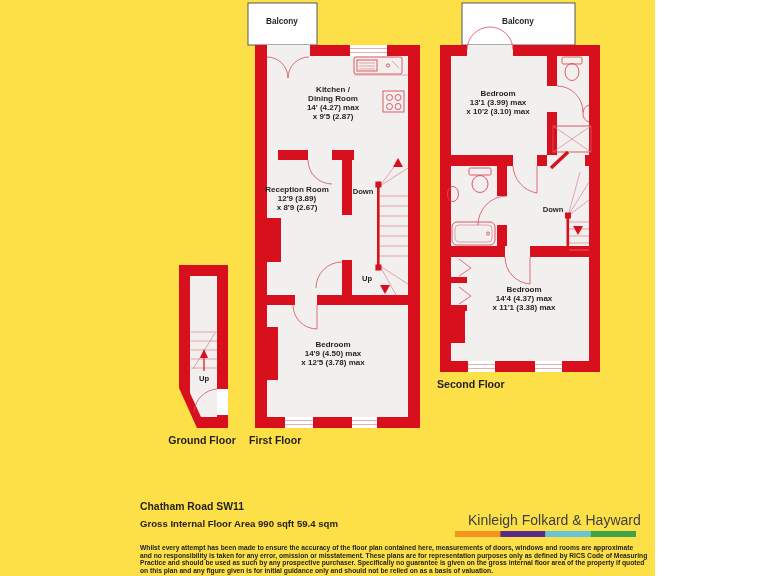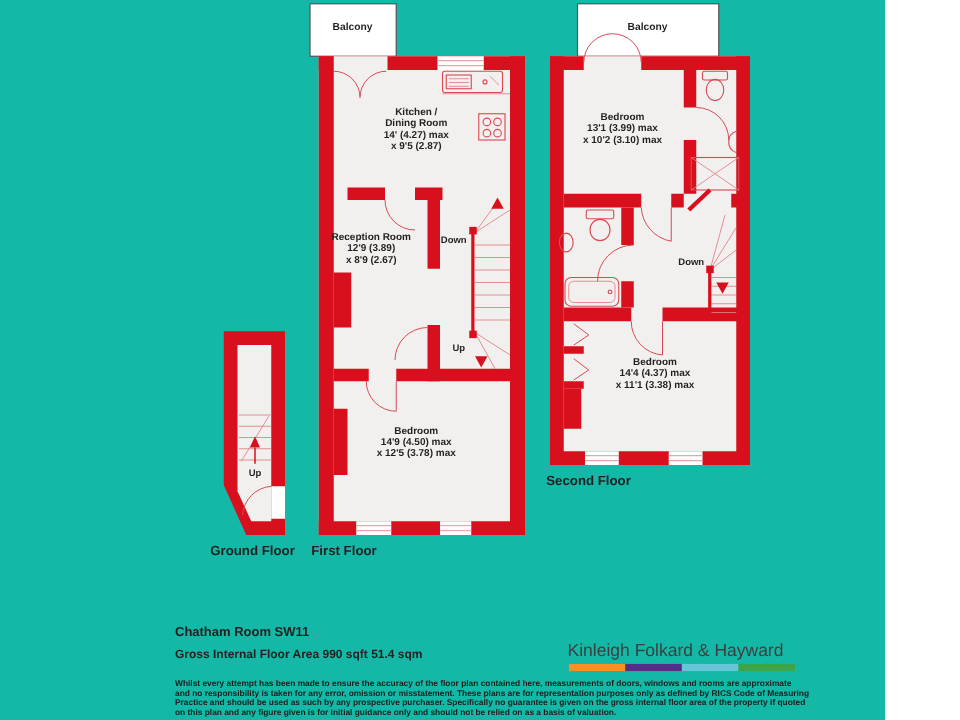--- a/index.html
+++ b/index.html
@@ -1,37 +1,37 @@
 <!DOCTYPE html>
 <html><head>
 <meta charset="utf-8">
 <style>
   html,body{margin:0;padding:0;background:#fff;}
-  #stage{position:relative;width:708px;height:576px;background:#14b8a6;overflow:hidden;
+  #stage{position:relative;width:655px;height:576px;background:#fde047;overflow:hidden;
          font-family:"Liberation Sans",sans-serif;color:#231f20;}
   svg text{font-family:"Liberation Sans",sans-serif;fill:#231f20;}
   .wall{fill:#d8101e;}
   .floor{fill:#f2f0ee;}
   .balc{fill:#ffffff;stroke:#55565a;stroke-width:1;}
   .fix{fill:none;stroke:#d94a55;stroke-width:0.9;}
   .fixl{fill:none;stroke:#e08087;stroke-width:0.7;}
   .door{fill:none;stroke:#d94a55;stroke-width:0.8;}
   .win{stroke:#e3a6ab;stroke-width:0.9;}
   .winbox{fill:#ffffff;}
   .tread{stroke:#e08087;stroke-width:0.7;}
   .rail{fill:#d8101e;}
   .arrow{fill:#d8101e;}
   .rlabel{font-size:8px;font-weight:600;text-anchor:middle;}
   .slabel{font-size:7.6px;font-weight:600;text-anchor:middle;}
   .flabel{font-size:10.6px;font-weight:bold;}
   .blabel{font-size:8.2px;font-weight:600;text-anchor:middle;}
   .addr{position:absolute;left:140px;top:501px;font-size:10.4px;font-weight:bold;}
   .meta1{position:absolute;left:140px;top:518px;font-size:9.6px;font-weight:bold;}
   .meta2{position:absolute;left:140px;top:530px;font-size:9.6px;font-weight:bold;}
-  .brand-name{position:absolute;left:454px;top:512px;width:182px;font-size:14px;
+  .brand-name{position:absolute;left:468px;top:512px;width:182px;font-size:14px;
               color:#3e3e40;letter-spacing:0px;}
   .brand-bar{position:absolute;left:455px;top:531px;}
   .disclaimer{position:absolute;left:140px;top:544px;width:525px;font-size:6.7px;
               font-weight:600;line-height:7.6px;color:#1d1d1b;}
 </style>
 </head>
 <body>
 
 <div id="stage">
 
@@ -268,22 +268,22 @@
       <g>
         <text x="524" y="292" class="rlabel">Bedroom</text>
         <text x="524" y="301" class="rlabel">14'4 (4.37) max</text>
         <text x="524" y="310" class="rlabel">x 11'1 (3.38) max</text>
       </g>
       <text x="437" y="388" class="flabel">Second Floor</text>
     </g>
   </svg>
 
   
-  <div class="addr">Chatham Room  SW11</div>
-  <div class="meta1">Gross Internal Floor Area 990 sqft 51.4 sqm</div>
+  <div class="addr">Chatham Road  SW11</div>
+  <div class="meta1">Gross Internal Floor Area 990 sqft 59.4 sqm</div>
 
   <div class="brand-name">Kinleigh Folkard &amp; Hayward</div>
   <svg class="brand-bar" width="181" height="6">
     <rect x="0" y="0" width="45.25" height="6" fill="#F6921E"></rect>
     <rect x="45.25" y="0" width="45.25" height="6" fill="#592C87"></rect>
     <rect x="90.5" y="0" width="45.25" height="6" fill="#66C5D6"></rect>
     <rect x="135.75" y="0" width="45.25" height="6" fill="#3DA547"></rect>
   </svg>
 
   <div class="disclaimer">

